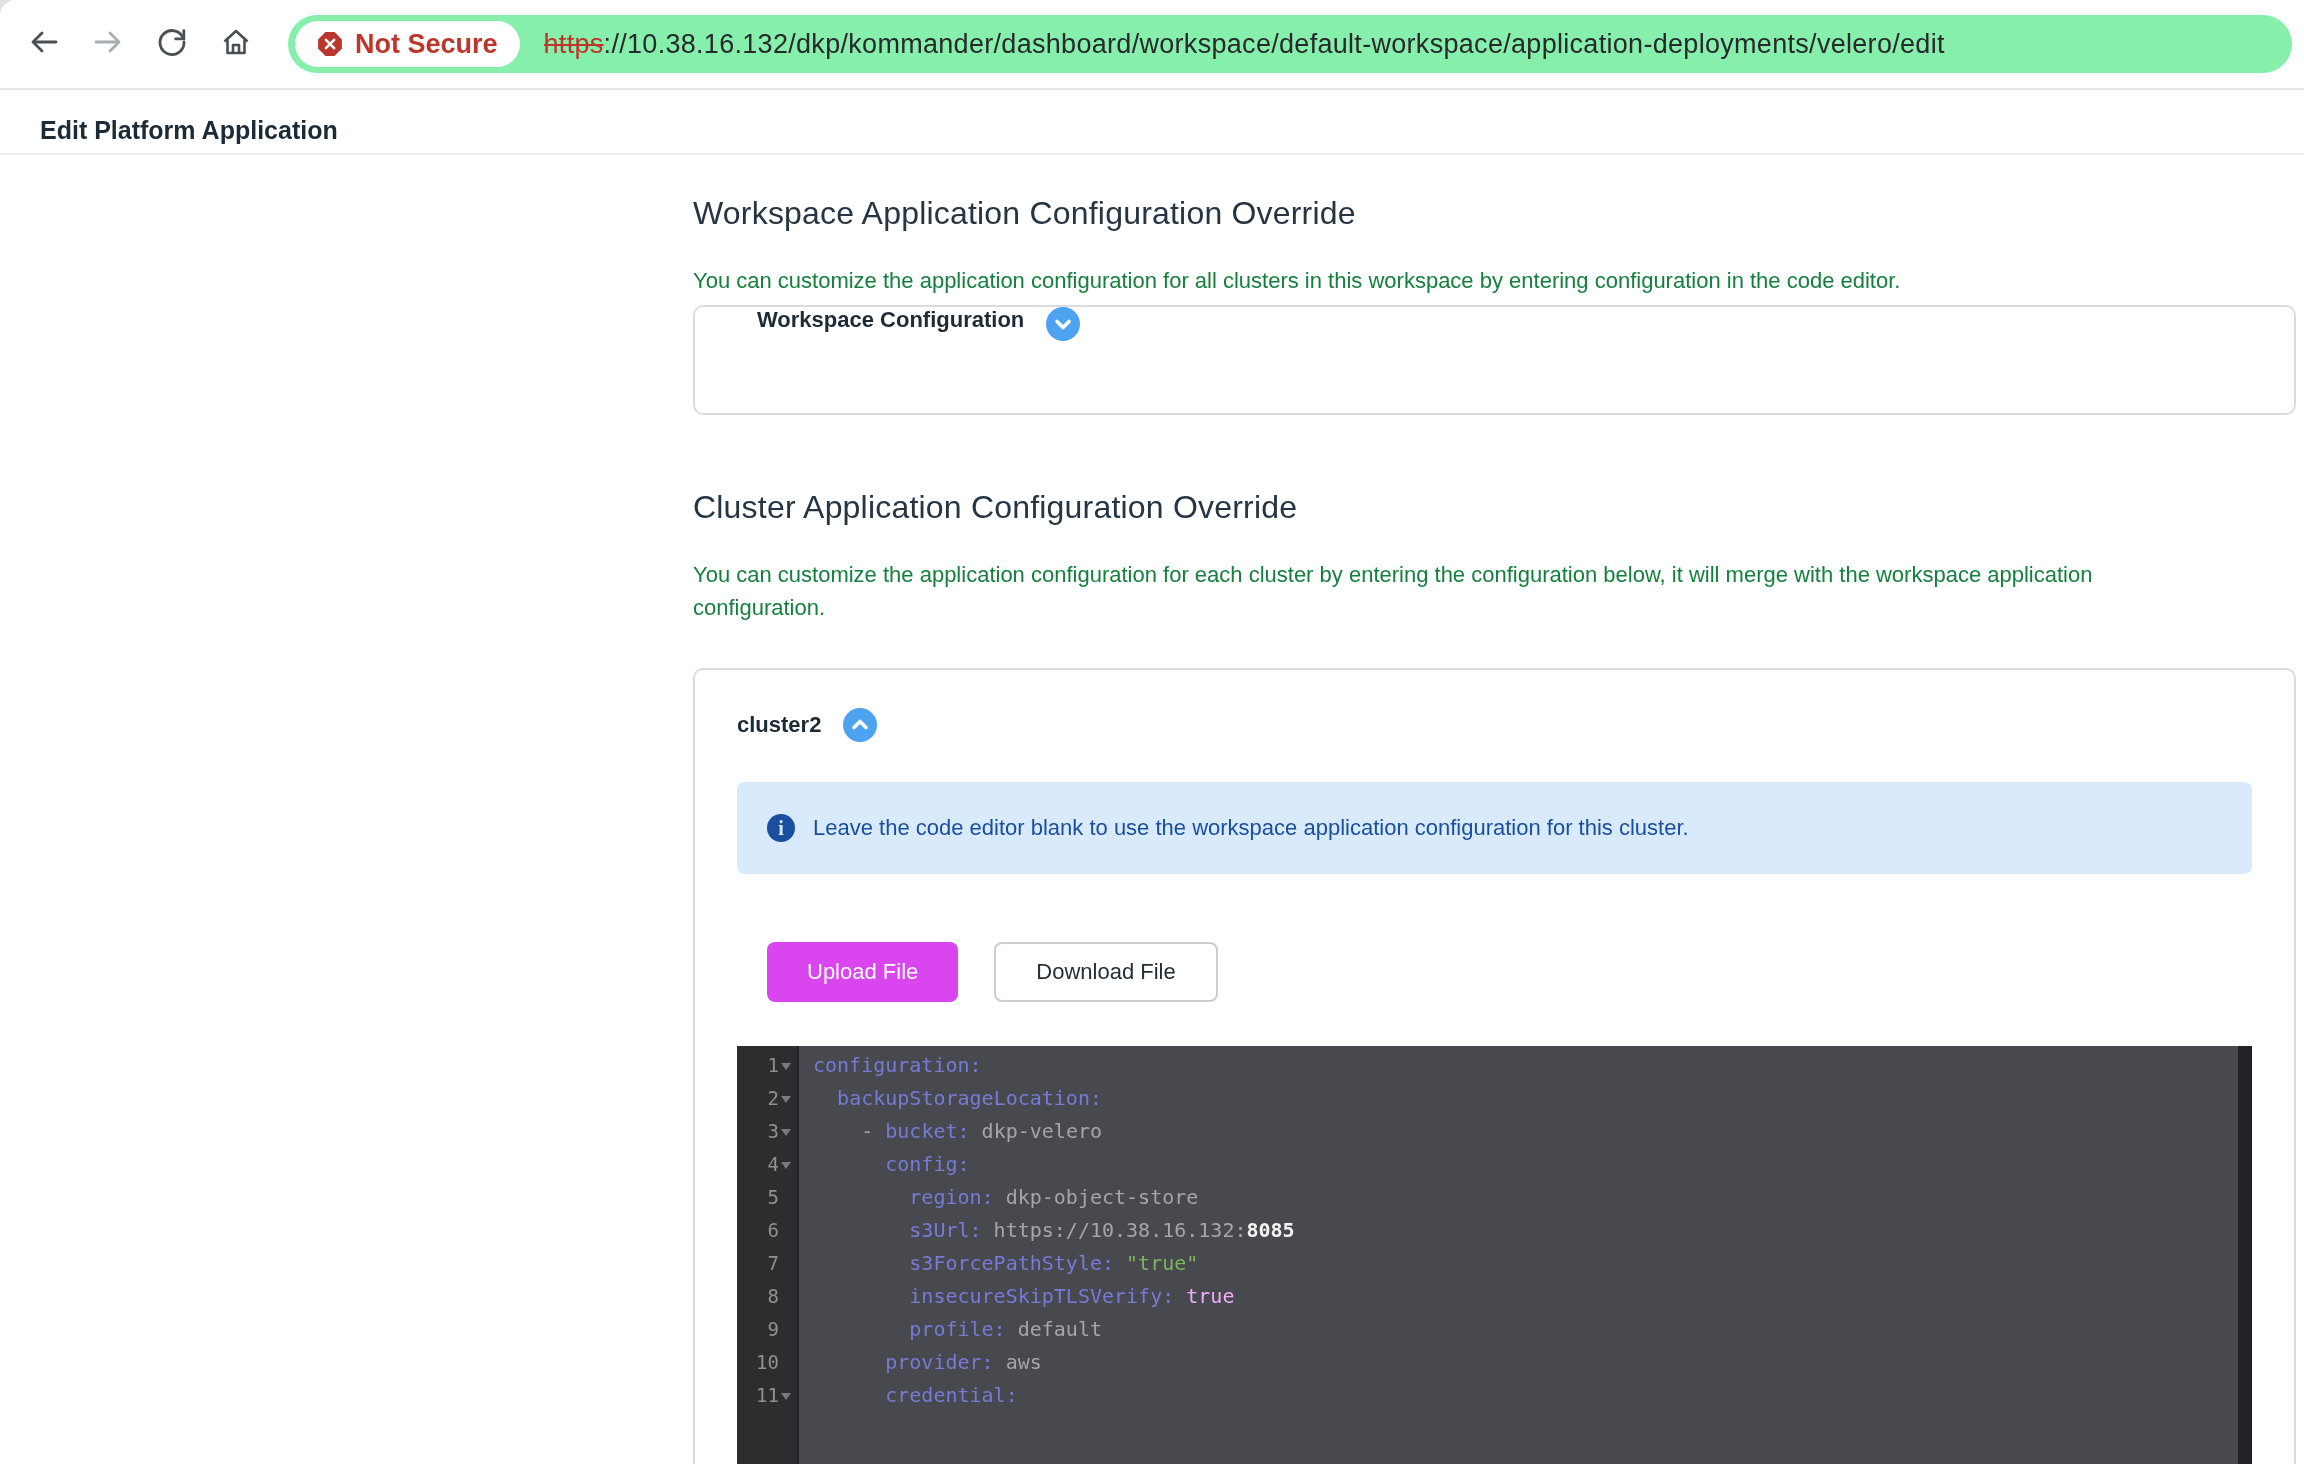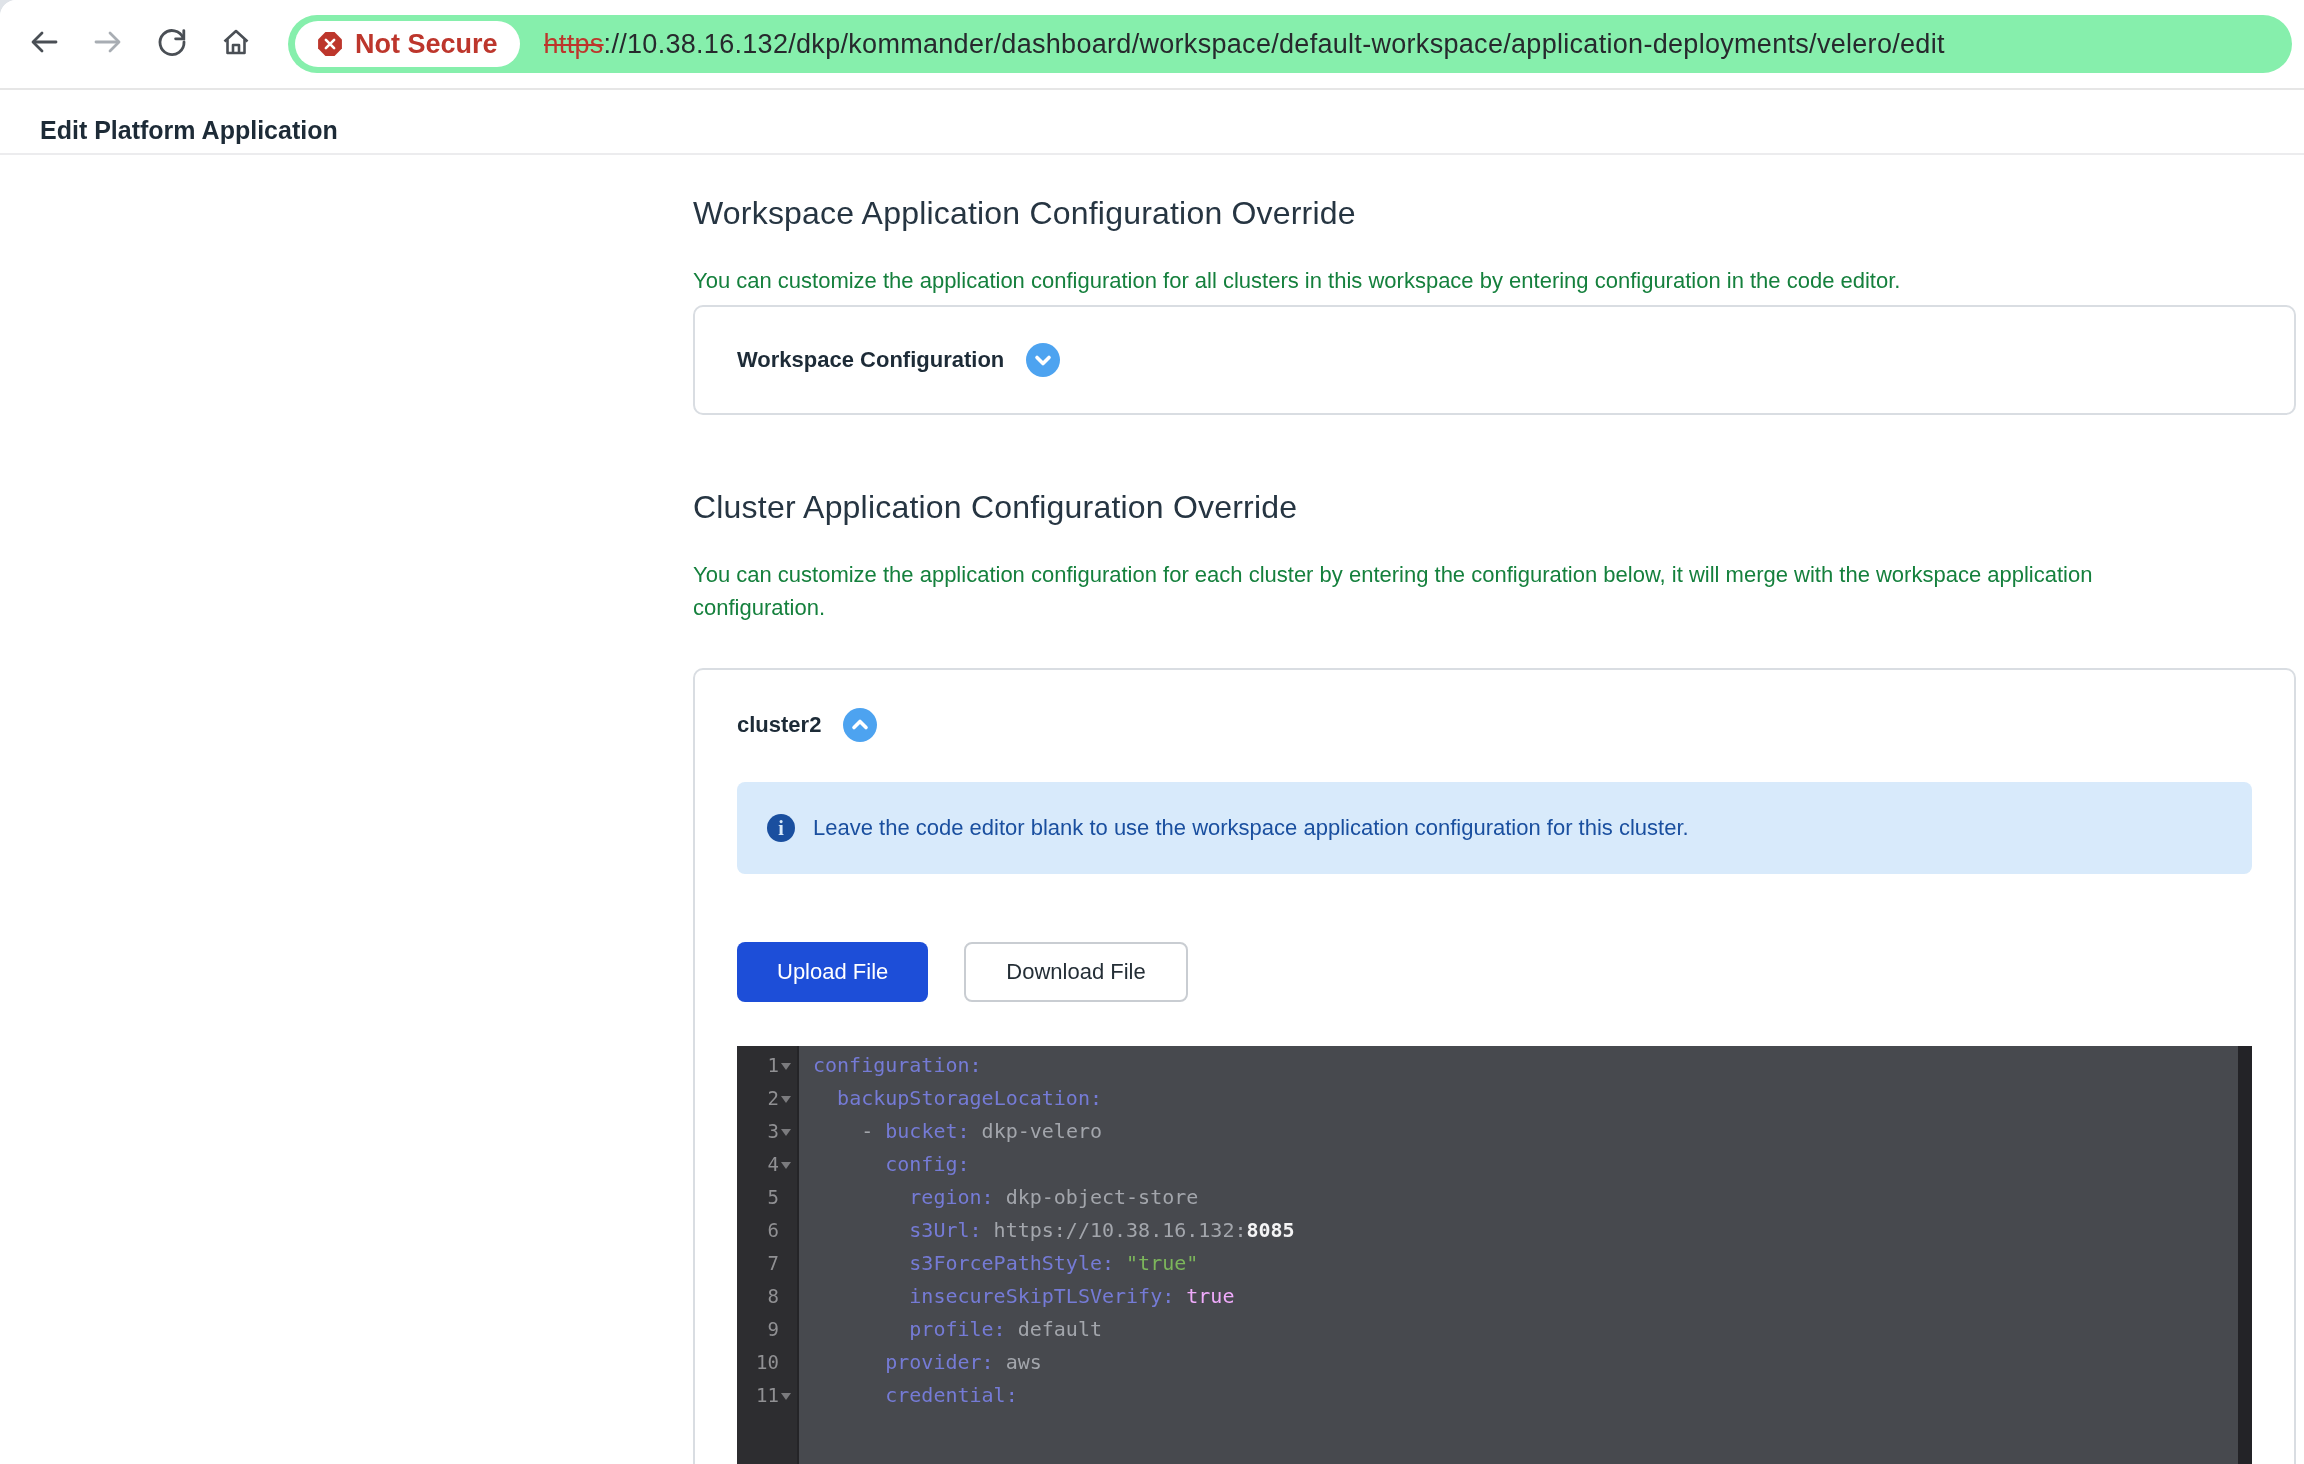--- a/index.html
+++ b/index.html
@@ -23,39 +23,39 @@
   .page-header { padding:26px 40px 8px; border-bottom:2px solid #ececee; }
   .page-title { font-size:25px; font-weight:700; color:#1d2b37; }
   .page-subtitle { font-size:21px; color:#8d99a4; margin-top:14px; }
 
   
   .main { margin-left:693px; width:1603px; }
   .section-heading { font-size:32px; font-weight:400; color:#263542; margin-top:40px; letter-spacing:0.2px; }
   .section-desc { font-size:22px; color:#15803d; margin-top:32px; max-width:1530px; line-height:1.5; }
 
   .card { border:2px solid #d9dde2; border-radius:10px; margin-top:34px; width:1603px; background:#fff; }
-  .card-collapsed { height:110px; display:flex; align-items:center; padding:0 42px;margin-top:8px; }
+  .card-collapsed { height:110px; display:flex; padding:0 62px;margin-top:8px; }
   .card-title { font-size:22px; font-weight:700; color:#1d2b37; }
   .chev-btn { width:34px; height:34px; border-radius:50%; background:#4da3f0; border:none; margin-left:22px;
               display:flex; align-items:center; justify-content:center; cursor:pointer; flex:0 0 auto; }
   .chev-btn svg { width:34px; height:34px; }
 
   .card-expanded { margin-top:44px; padding:38px 42px 60px; }
   .panel-head { display:flex; align-items:center; margin-bottom:40px; }
 
   .banner { background:#d8eafb; border-radius:8px; padding:32px 30px; display:flex; align-items:center; gap:18px;
             font-size:22px; color:#1a4f9f; }
   .info-icon { width:28px; height:28px; border-radius:50%; background:#1a4f9f; color:#d8eafb;
                display:flex; align-items:center; justify-content:center; font-size:20px; font-weight:700;
                font-family:"Liberation Serif", serif; flex:0 0 auto; }
 
   .btn-row { margin-top:68px; display:flex; gap:36px; }
   .btn { height:60px; border-radius:8px; font-size:22px; padding:0 40px; display:flex; align-items:center;
          cursor:pointer; font-family:"Liberation Sans", sans-serif; }
-  .btn-primary { background:#1d4ed8; color:#fff; border:none; }
+  .btn-primary { background:#d946ef; color:#fff; border:none;margin-left:30px; }
   .btn-secondary { background:#fff; color:#242e36; border:2px solid #c9cdd2; }
 
   
   .editor { margin-top:44px; display:flex; height:480px; font-family:"DejaVu Sans Mono", monospace;
             font-size:20px; line-height:33px; }
   .gutter { width:62px; background:#2d2d30; color:#909093; font-size:19px; padding-top:3px; flex:0 0 auto;
             border-right:2px solid #242427; }
   .gutter-line { display:flex; justify-content:flex-end; align-items:center; height:33px; padding-right:3px; }
   .fold { width:15px; height:33px; position:relative; display:inline-block; }
   .fold.has-fold::after { content:''; position:absolute; top:14px; left:2px; border-left:5px solid transparent;

